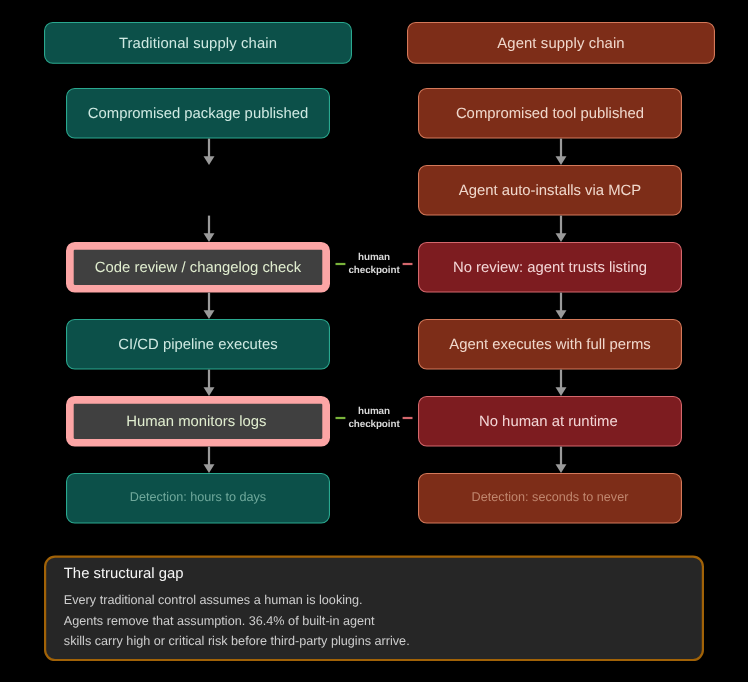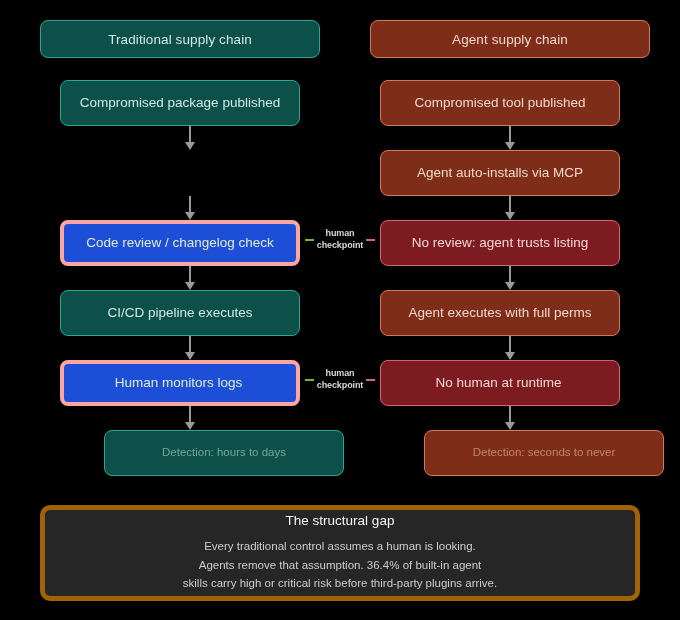--- a/index.html
+++ b/index.html
@@ -77,22 +77,22 @@
     line-height: 1.2;
   }
   
   .step.teal {
     background: #0c5049;
     border: 1px solid #2aa88f;
     color: #cfe9e2;
   }
   
   .step.green {
-    background: #1d4ed8;
-    border: 4px solid #fca5a5;
+    background: #404040;
+    border: 7px solid #fca5a5;
     color: #e0edcf;
   }
   
   .step.brown {
     background: #7d2d18;
     border: 1px solid #d4795a;
     color: #f0d8cc;
   }
   
   .step.crimson {
@@ -106,21 +106,21 @@
   }
   .step.teal.terminal   { color: #6fa89b; }
   .step.brown.terminal  { color: #c0866e; }
 
   
   .r0 { top: 80px; }
   .r1 { top: 150px; }
   .r2 { top: 220px; }
   .r3 { top: 290px; }
   .r4 { top: 360px; padding-left: 7px; }
-  .r5 { top: 430px; margin-left: 44px; }
+  .r5 { top: 430px; }
 
   
   .arrow {
     position: absolute;
     left: 158px;
     width: 24px;
     height: 24px;
   }
   .arrow .shaft {
     position: absolute;
@@ -178,25 +178,25 @@
   }
 
   
   .footer {
     position: absolute;
     left: 40px;
     top: 505px;
     width: 600px;
     height: 96px;
     background: #262626;
-    border: 5px solid #a16207;
+    border: 2px solid #a16207;
     border-radius: 10px;
     display: flex;
     flex-direction: column;
-    align-items: center;
+    align-items: flex-start;
     justify-content: center;
     padding: 8px 16px;
   }
   .footer-title {
     font-size: 13.5px;
     color: #f5f5f5;
     margin-bottom: 9px;
     text-align: center;
   }
   .footer-line {

